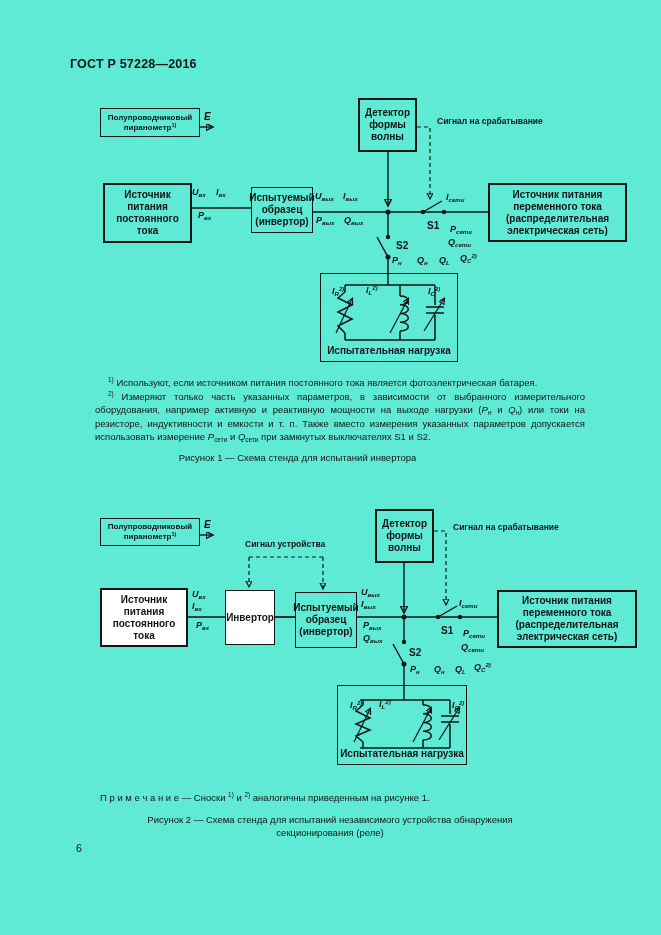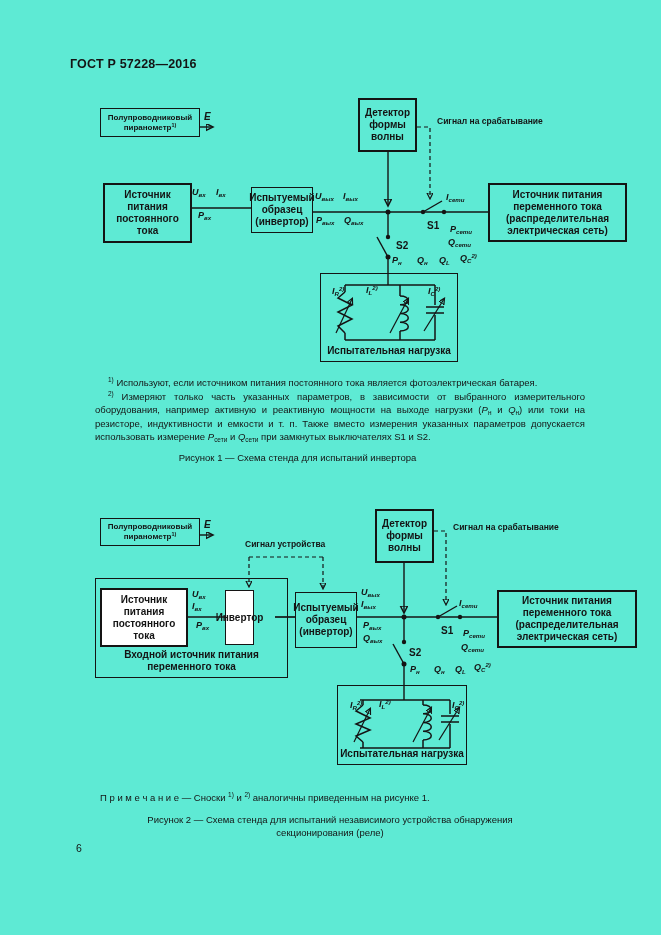--- a/index.html
+++ b/index.html
@@ -215,27 +215,24 @@
     </div>
     <div class="lbl sym" style="left:204px;top:20px;font-size:10px">E</div>
 
     <div class="lbl txt" style="left:245px;top:40px">Сигнал устройства</div>
 
     <div class="box thick" style="left:375px;top:9px;width:59px;height:54px">
       <span>Детектор формы волны</span>
     </div>
     <div class="lbl txt" style="left:453px;top:23px">Сигнал на срабатывание</div>
 
-    <div class="box bottomlbl" style="left:95px;top:78px;width:193px;height:100px">
-      <span style="width:150px">Входной источник питания переменного тока</span>
-    </div>
     <div class="box thick" style="left:100px;top:88px;width:88px;height:59px;background:#fff">
       <span>Источник питания постоянного тока</span>
     </div>
-    <div class="box" style="left:225px;top:90px;width:29px;height:55px;background:#fff">
+    <div class="box" style="left:225px;top:90px;width:50px;height:55px;background:#fff">
       <span>Инвертор</span>
     </div>
     <div class="box" style="left:295px;top:92px;width:62px;height:56px">
       <span>Испытуемый образец (инвертор)</span>
     </div>
     <div class="box thick" style="left:497px;top:90px;width:140px;height:58px">
       <span>Источник питания переменного тока (распределительная электрическая сеть)</span>
     </div>
 
     <div class="lbl sym" style="left:192px;top:90px">U<sub>вх</sub></div>

